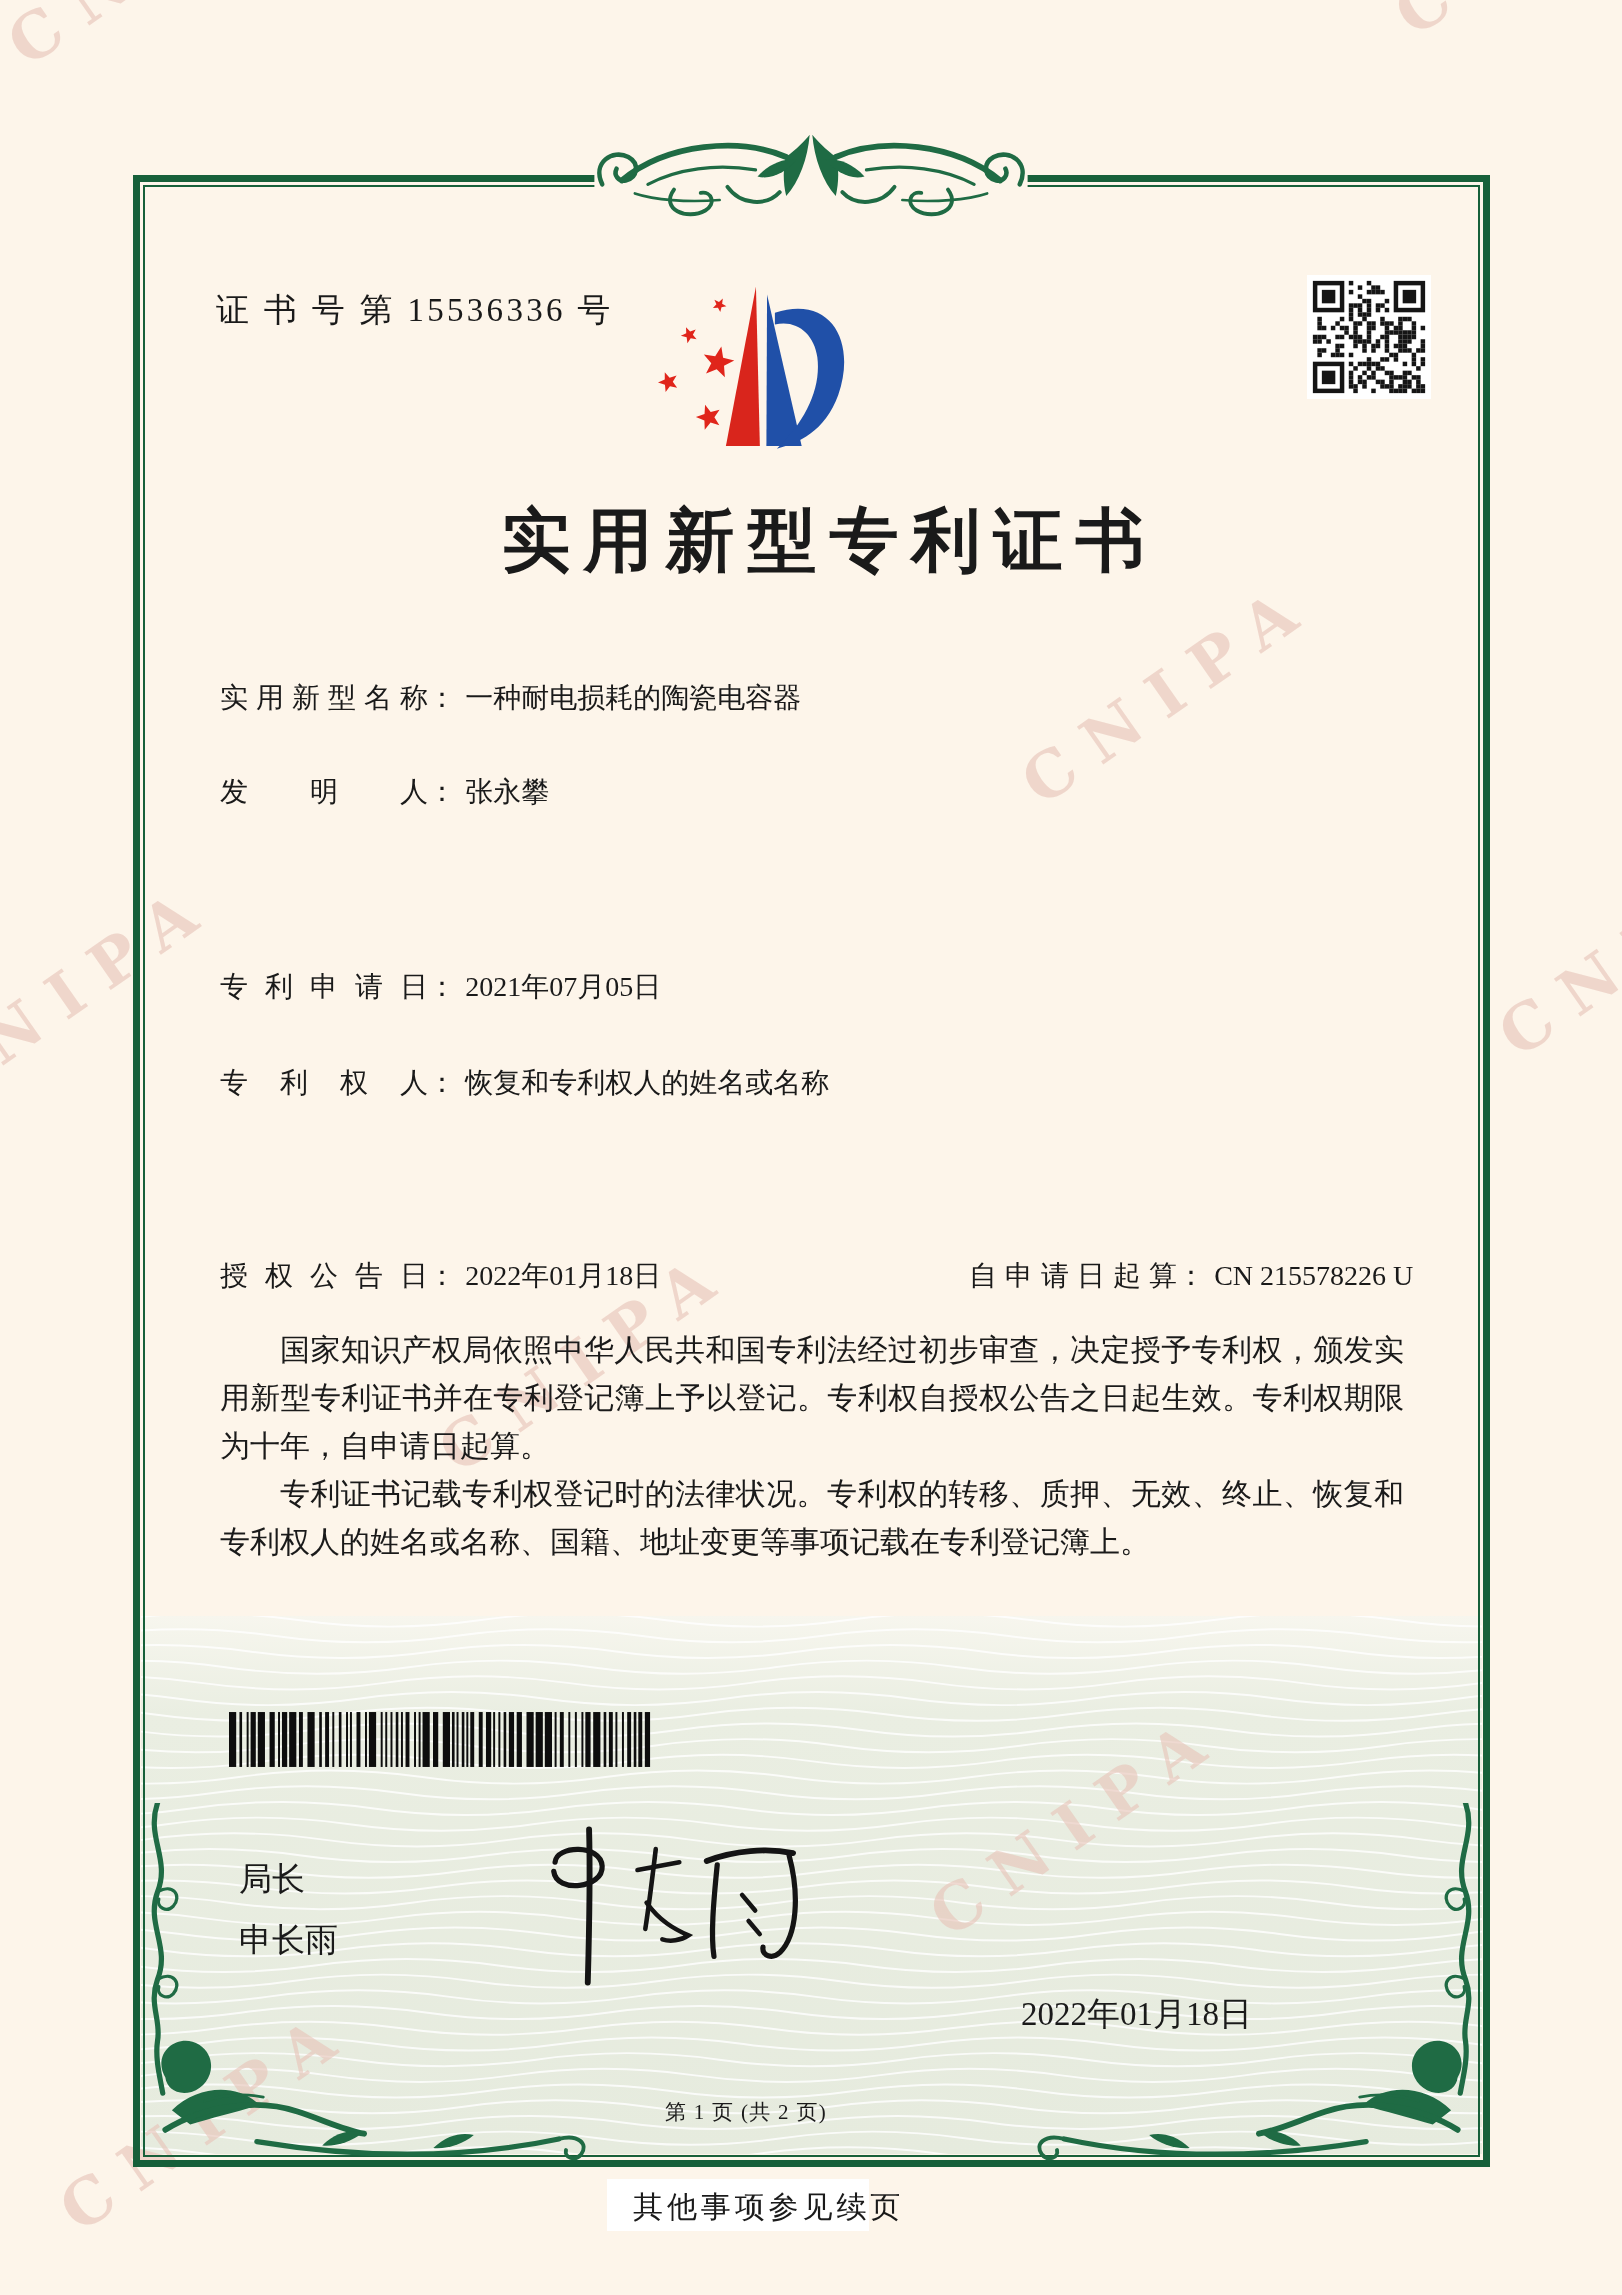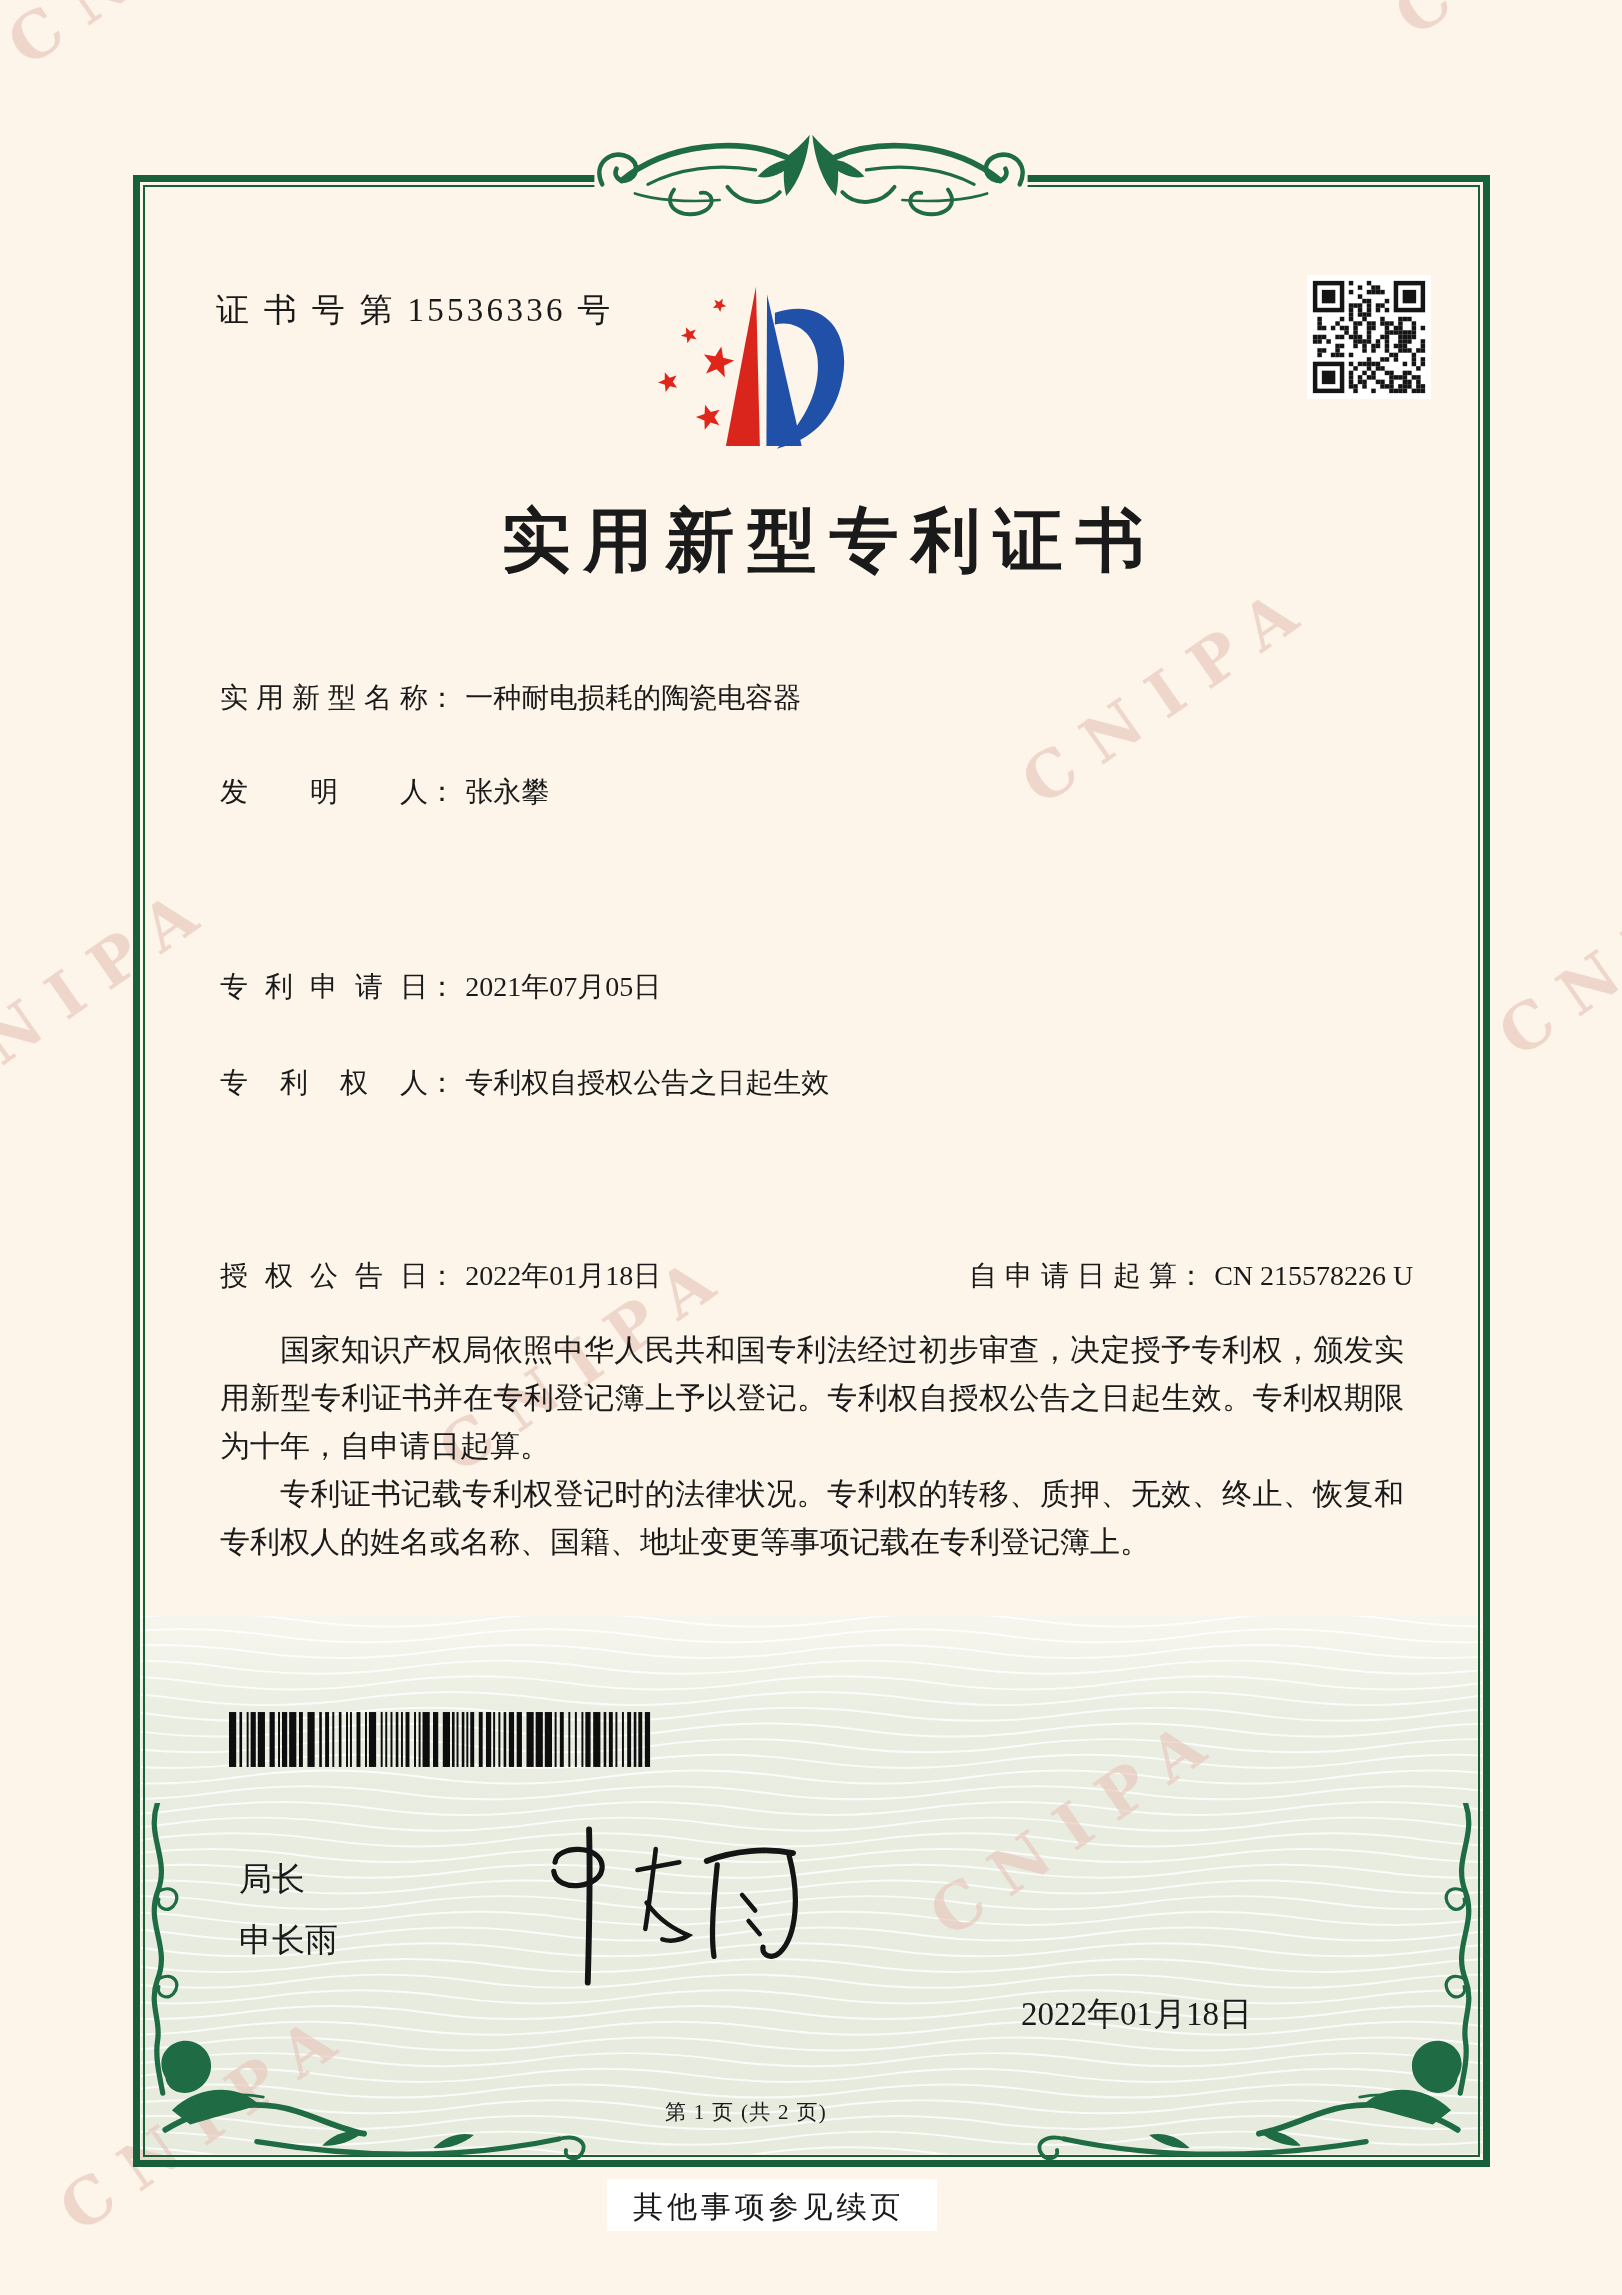--- a/index.html
+++ b/index.html
@@ -42,21 +42,21 @@
   .pair2{position:absolute;left:749px;top:0;white-space:nowrap;}
   .pair2 .lab{display:inline-block;width:208px;text-align:justify;text-align-last:justify;}
   #paras{left:220px;top:1326px;width:1184px;font-size:30px;line-height:48px;text-align:justify;}
   #paras p{margin:0;text-indent:2em;}
   #barcode{left:229px;top:1712px;}
   #officer{left:239px;top:1861px;font-family:"Liberation Sans","DejaVu Sans",sans-serif;font-size:33px;line-height:35px;}
   #officer .name{display:block;margin-top:26px;}
   #sig{left:491px;top:1824px;}
   #grant-date{left:1021px;top:1992px;font-size:33px;white-space:nowrap;}
   #page-info{left:563px;top:2098px;width:366px;text-align:center;font-size:21px;letter-spacing:1.3px;white-space:nowrap;}
-  #footer-strip{position:absolute;left:607px;top:2179px;width:330px;height:52px;background:#ffffff;z-index:5;}
+  #footer-strip{position:absolute;left:607px;top:2179px;width:262px;height:52px;background:#ffffff;z-index:5;}
   #footer-note{position:absolute;left:26px;top:7.9px;font-size:30px;letter-spacing:3.9px;white-space:nowrap;}
   #qr{position:absolute;left:1307px;top:275px;width:124px;height:124px;background:#fff;z-index:5;}
   #logo{position:absolute;left:641px;top:272px;z-index:5;}
 </style>
 </head>
 <body>
 
 <div id="page">
 
   <div id="band">
@@ -382,21 +382,21 @@
   <div class="row" style="top:678px">
     <span class="lab">实用新型名称</span><span>：</span><span class="val">一种耐电损耗的陶瓷电容器</span>
   </div>
   <div class="row" style="top:772px">
     <span class="lab">发明人</span><span>：</span><span class="val">张永攀</span>
   </div>
   <div class="row" style="top:967px">
     <span class="lab">专利申请日</span><span>：</span><span class="val">2021年07月05日</span>
   </div>
   <div class="row" style="top:1063px">
-    <span class="lab">专利权人</span><span>：</span><span class="val">专利权自授权公告之日起生效</span>
+    <span class="lab">专利权人</span><span>：</span><span class="val">恢复和专利权人的姓名或名称</span>
   </div>
   <div class="row" style="top:1256px">
     <span class="lab">授权公告日</span><span>：</span><span class="val">2022年01月18日</span>
     <span class="pair2">
       <span class="lab">自申请日起算</span><span>：</span><span class="val">CN 215578226 U</span>
     </span>
   </div>
 
   <div class="content" id="paras">
     <p>国家知识产权局依照中华人民共和国专利法经过初步审查，决定授予专利权，颁发实用新型专利证书并在专利登记簿上予以登记。专利权自授权公告之日起生效。专利权期限为十年，自申请日起算。</p>

